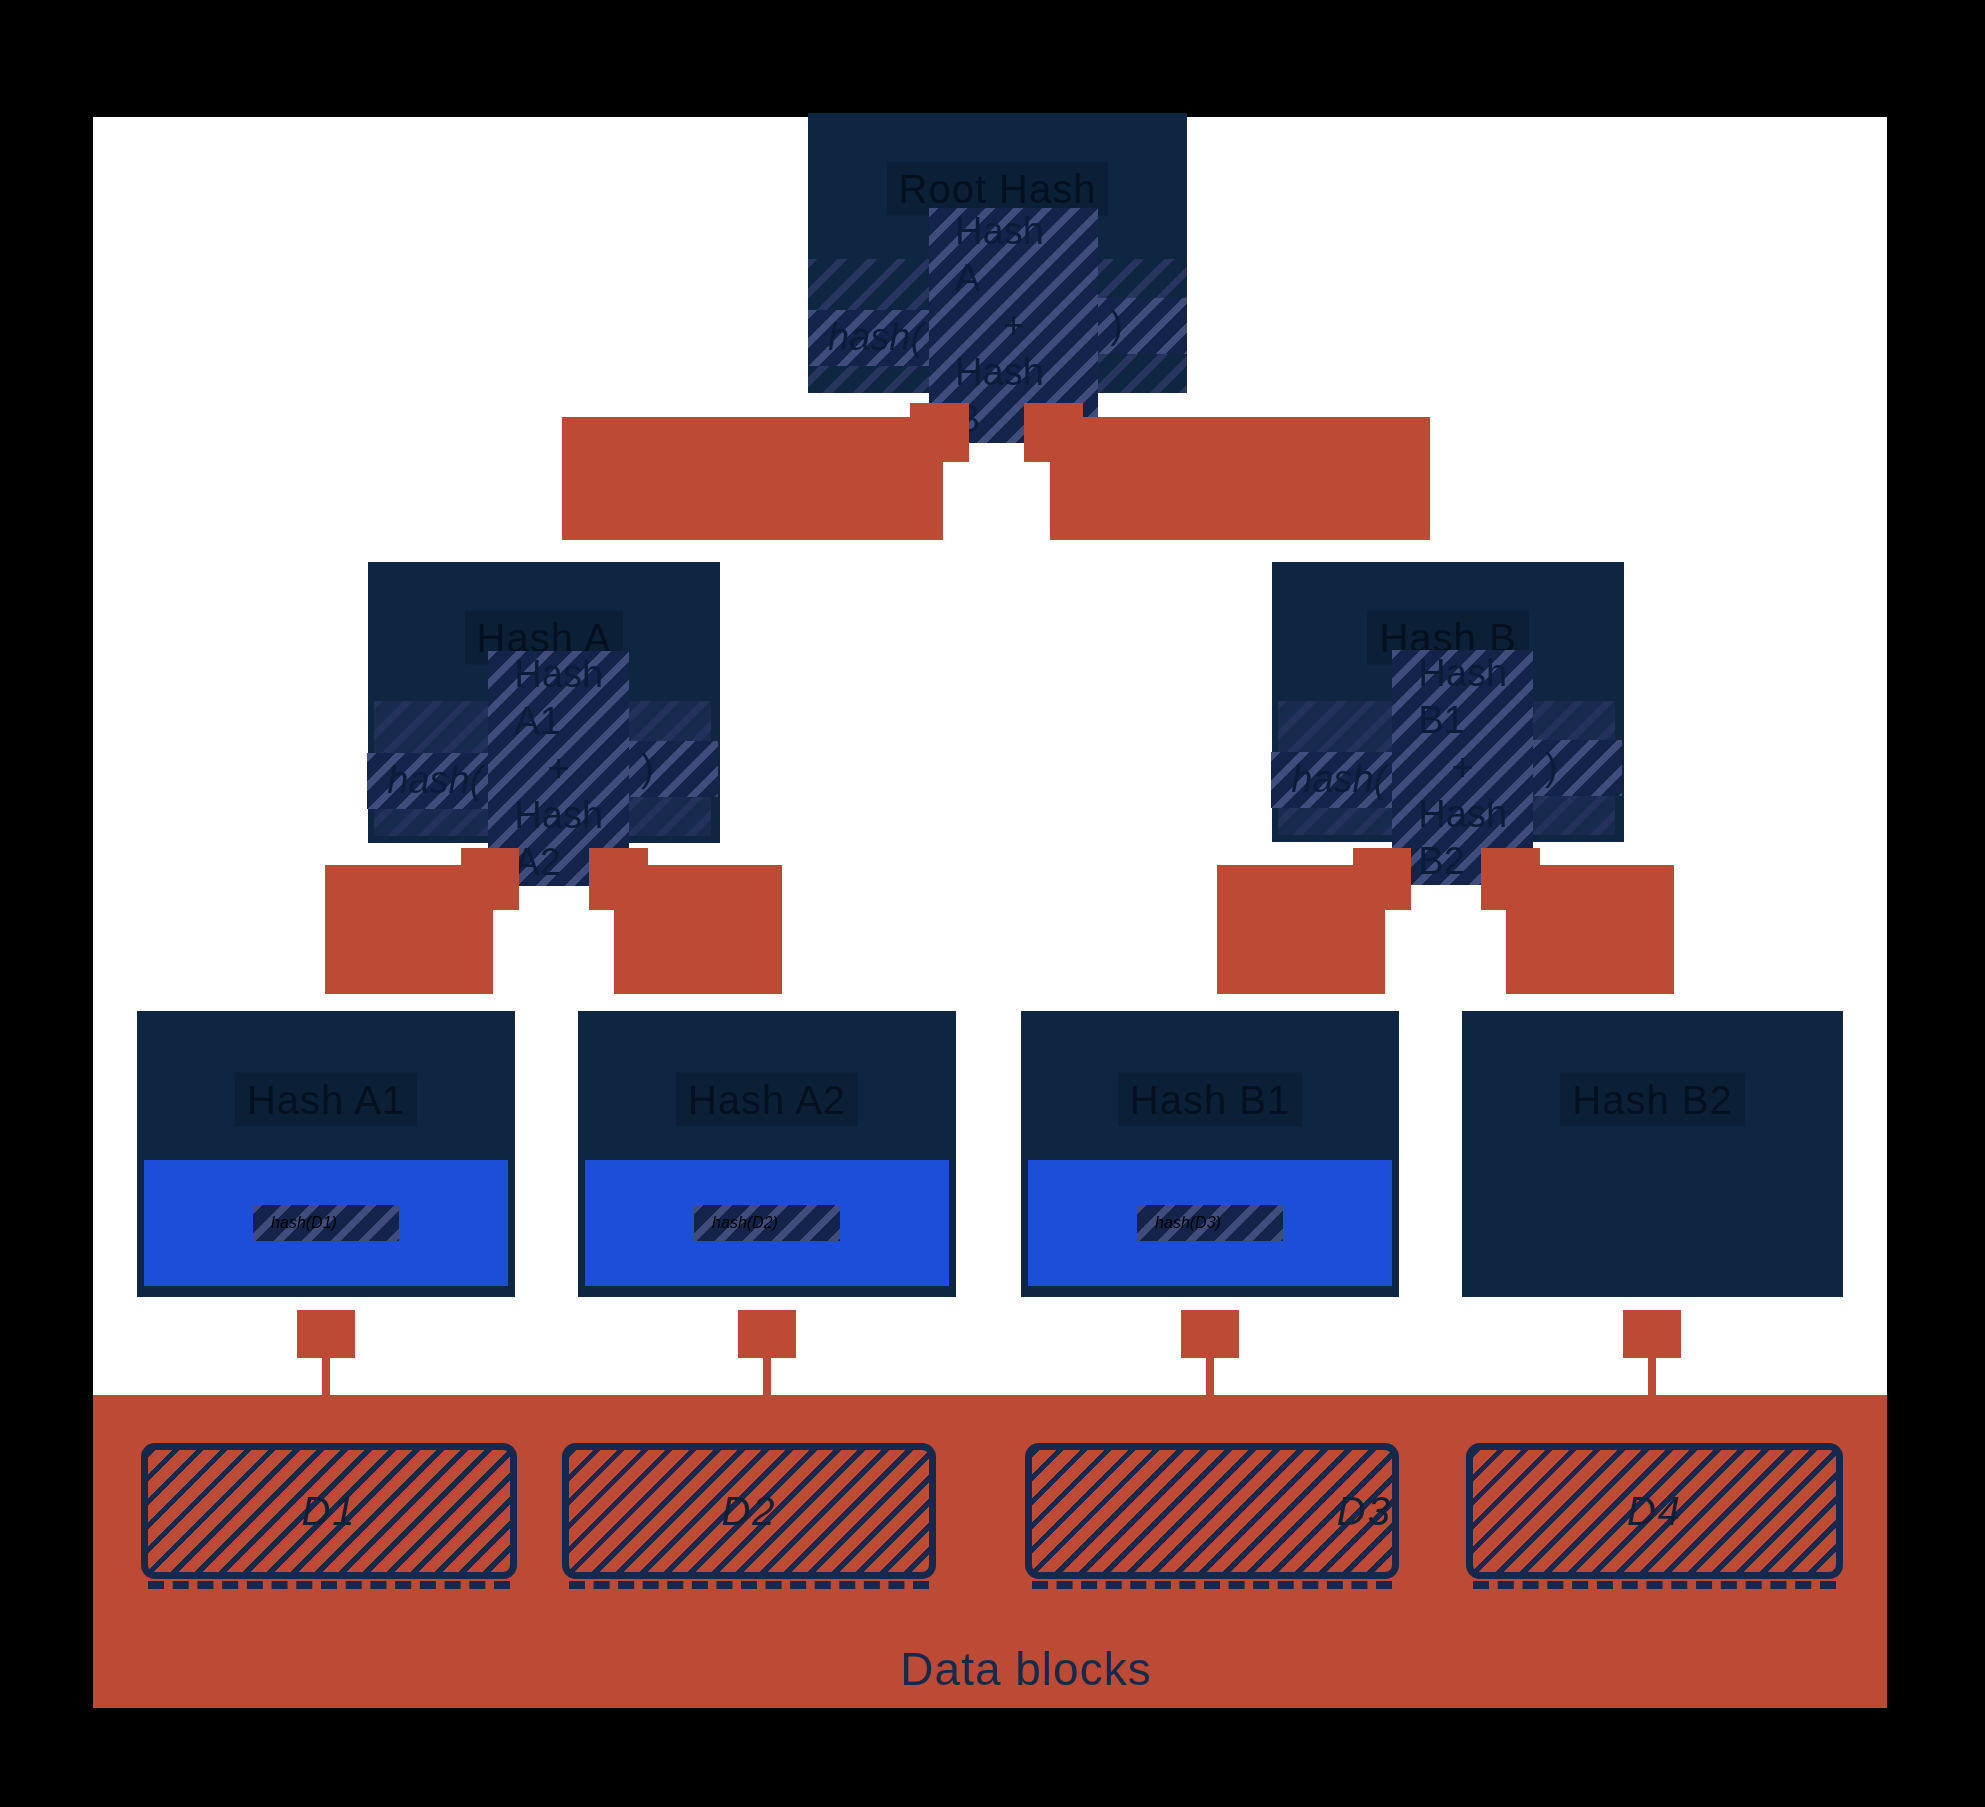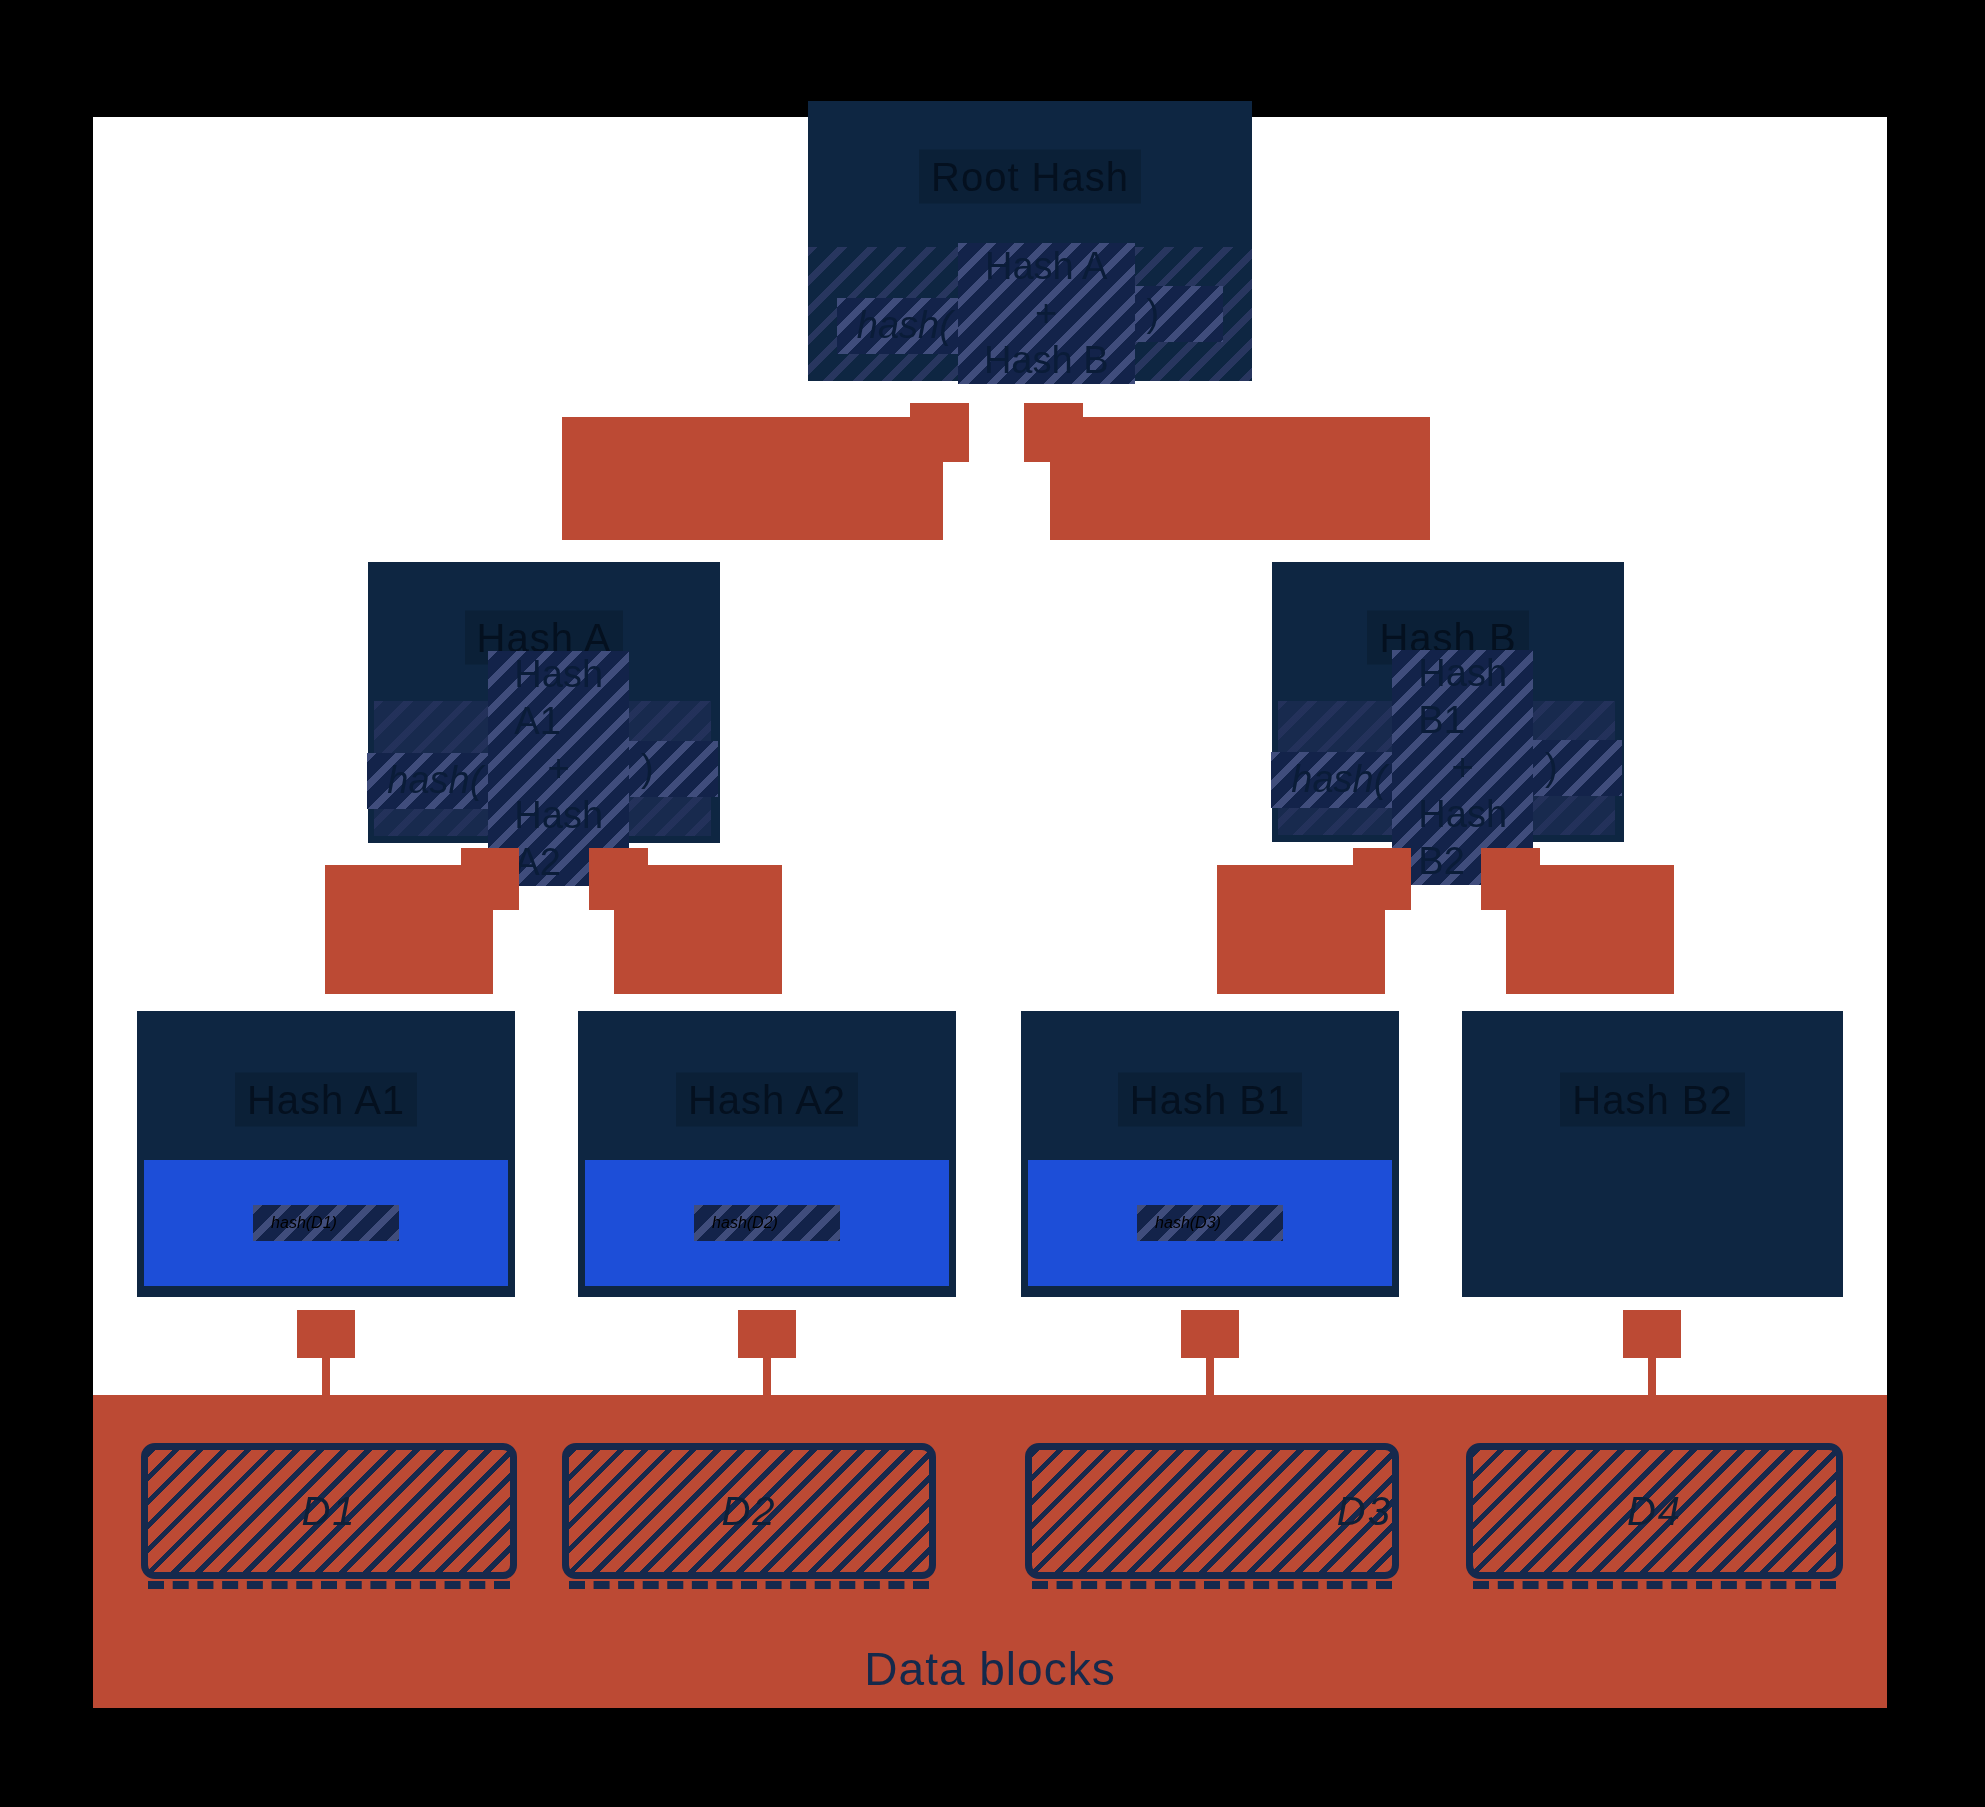--- a/index.html
+++ b/index.html
@@ -43,29 +43,29 @@
   .redband{position:absolute;left:93px;top:1395px;width:1794px;height:313px;background:#bc4a34;}
   .dblock{position:absolute;top:1443px;height:122px;
     background-color:#bc4a34;
     background-image:repeating-linear-gradient(135deg, #16294d 0 5.5px, transparent 5.5px 17px);
     border:7px solid #16294d;border-radius:14px;
     display:flex;align-items:center;justify-content:center;
     font-style:italic;font-size:40px;color:#0e2038;letter-spacing:2px;}
   .dblock::after{content:"";position:absolute;left:0px;right:0px;bottom:-17px;
     border-top:8px dashed #16294d;}
   .caption{position:absolute;left:93px;top:1642px;width:1794px;text-align:center;
-    font-size:46px;color:#15294b;letter-spacing:1px;}
+    font-size:46px;color:#15294b;letter-spacing:1px;padding-left:36px;}
 </style>
 </head>
 <body>
 
 <div id="page">
   <div class="canvas"></div>
 
-  <div class="box" style="left:808px;top:101px;width:444px;height:280px;">
+  <div class="box" style="left:808px;top:113px;width:379px;height:280px;">
     <div class="title">
       <span>Root Hash</span>
     </div>
     <div class="band root-band">
       <div class="formula">
         <span class="hl fn">hash(</span>
         <div class="hl stack">
           <span>Hash A</span>
           <span>+</span>
           <span>Hash B</span>

